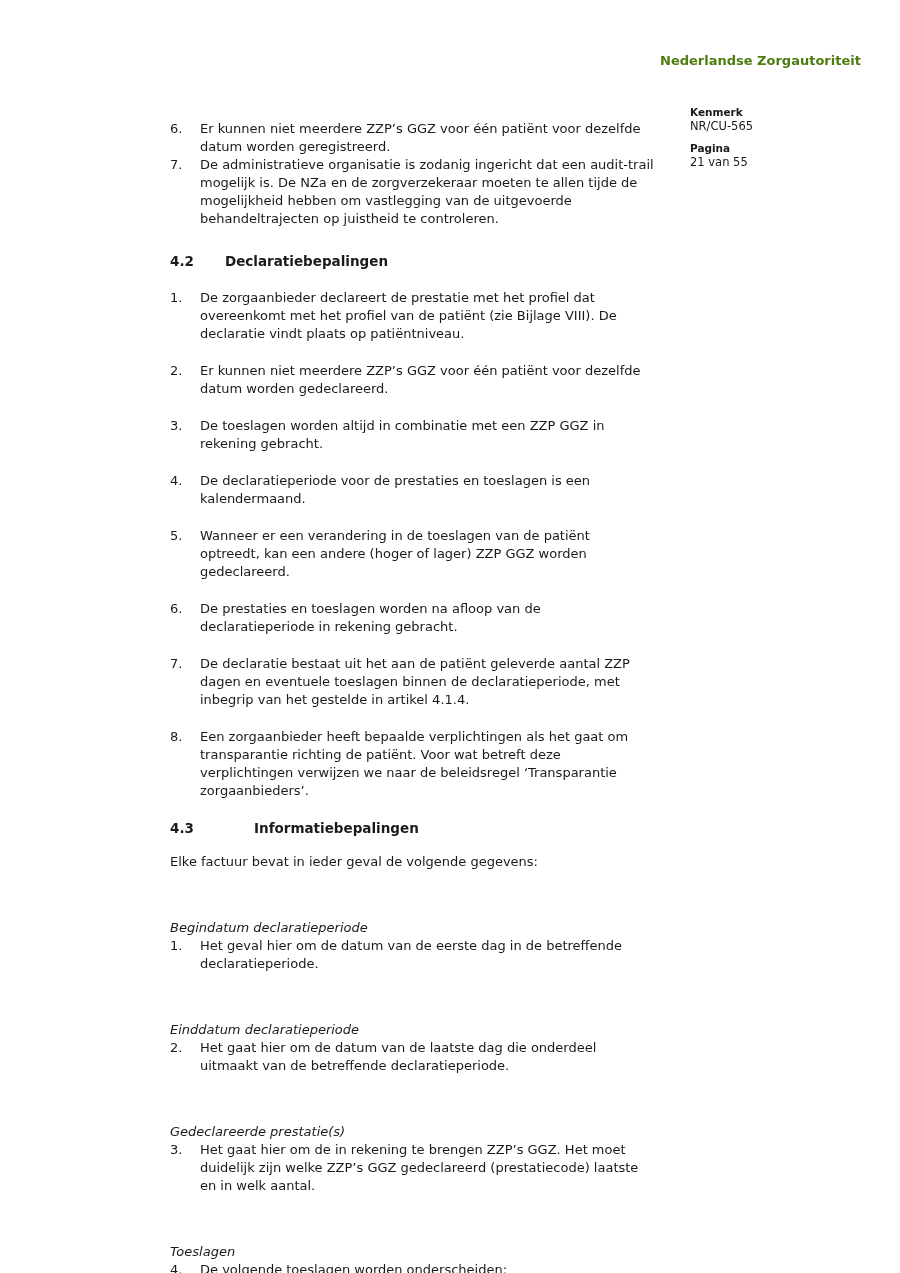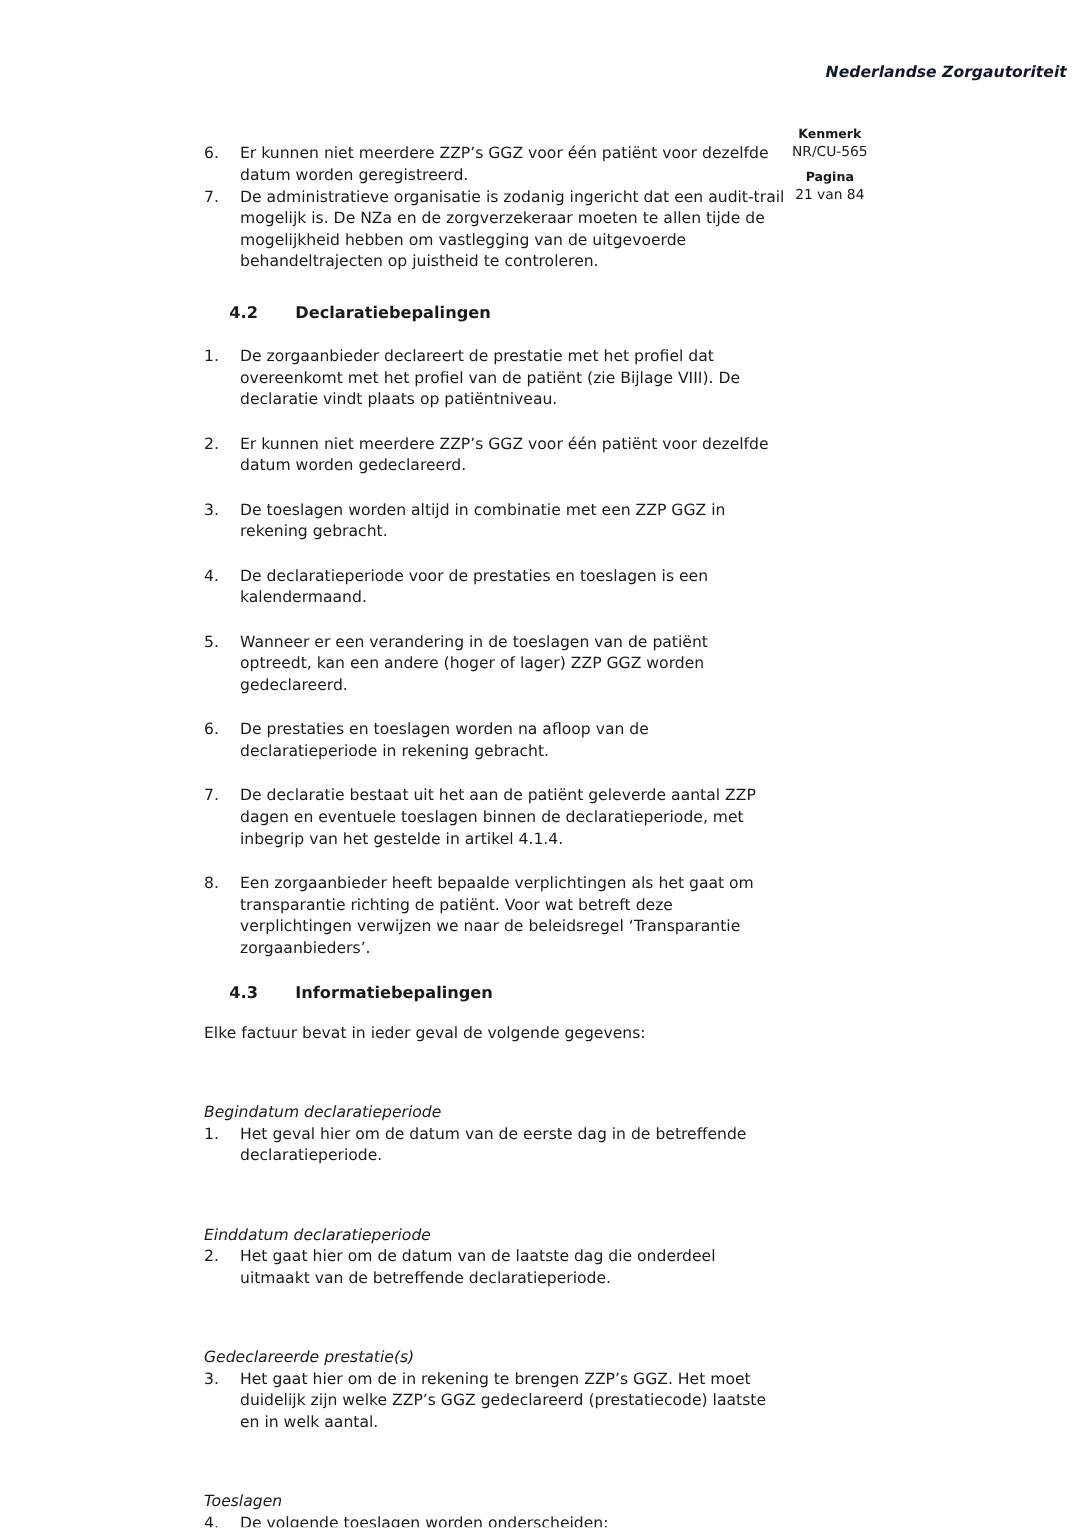--- a/index.html
+++ b/index.html
@@ -7,60 +7,57 @@
     position: relative;
     width: 900px;
     height: 1273px;
     background: #ffffff;
     font-family: "DejaVu Sans", sans-serif;
     color: #1a1a1a;
     overflow: hidden;
   }
   .logo {
     position: absolute;
-    left: 688px;
+    left: 660px;
     top: 53px;
     font-size: 13px;
     font-weight: bold;
-    color: #0f172a;
+    color: #4d7c0f;
     white-space: nowrap;
-    font-style: italic;
   }
   .meta {
     position: absolute;
-    left: 660px;
+    left: 690px;
     top: 106px;
     font-size: 11px;
     line-height: 13px;
-    text-align: center;
   }
   .meta-group { margin-bottom: 9px; }
   .meta-label { font-weight: bold; font-size: 10.5px; }
   .meta-value { font-size: 11.5px; margin-top: 1px; }
   .main {
     position: absolute;
     left: 170px;
     top: 120px;
     width: 500px;
     font-size: 13px;
     line-height: 18px;
   }
   .li-row { display: flex; align-items: flex-start; }
   .li-num { width: 30px; flex-shrink: 0; }
   .li-text { white-space: pre-line; flex: 1; }
   .sec42 .li-row + .li-row { margin-top: 19px; }
   .heading {
     display: flex;
     font-weight: bold;
     font-size: 13.5px;
-    margin-left: 21px;
   }
   .heading .sec-num { width: 55px; flex-shrink: 0; }
   .heading-42 { margin-top: 24px; margin-bottom: 19px; }
-  .heading-43 { margin-top: 19px; margin-bottom: 16px; }
+  .heading-43 { margin-top: 19px; margin-bottom: 16px; gap: 29px; }
   .intro { margin-bottom: 23px; }
   .group { margin-bottom: 22px; margin-top: 48px; }
   .group:last-child { margin-bottom: 0; }
   .caption { font-style: italic; }
   .sub-list { margin-top: 0; }
   .sub-row { display: flex; }
   .sub-dash { width: 22px; margin-left: 30px; flex-shrink: 0; }
 </style>
 </head>
 <body>
@@ -69,21 +66,21 @@
 
   <div class="logo">Nederlandse Zorgautoriteit</div>
 
   <div class="meta">
     <div class="meta-group">
       <div class="meta-label">Kenmerk</div>
       <div class="meta-value">NR/CU-565</div>
     </div>
     <div class="meta-group">
       <div class="meta-label">Pagina</div>
-      <div class="meta-value">21 van 84</div>
+      <div class="meta-value">21 van 55</div>
     </div>
   </div>
 
   <div class="main">
 
     <div>
       <div class="li-row">
         <span class="li-num">6.</span>
         <span class="li-text">Er kunnen niet meerdere ZZP’s GGZ voor één patiënt voor dezelfde
 datum worden geregistreerd.</span>

